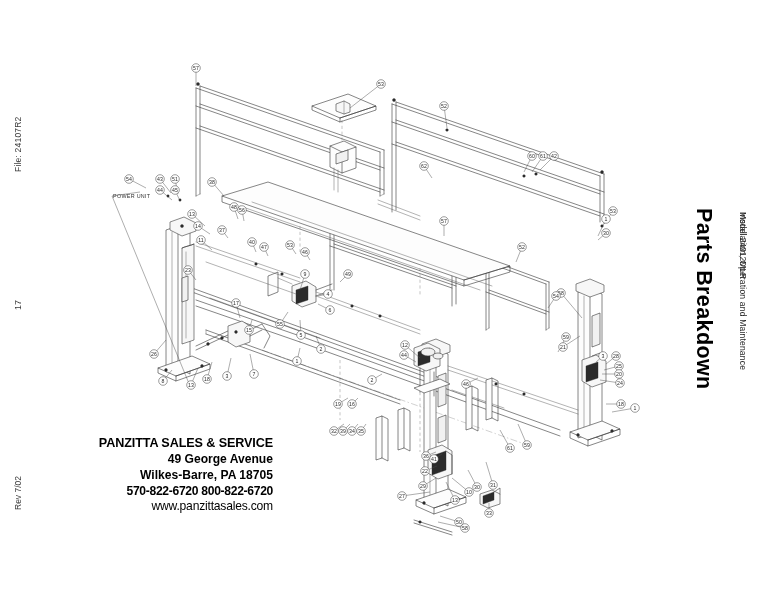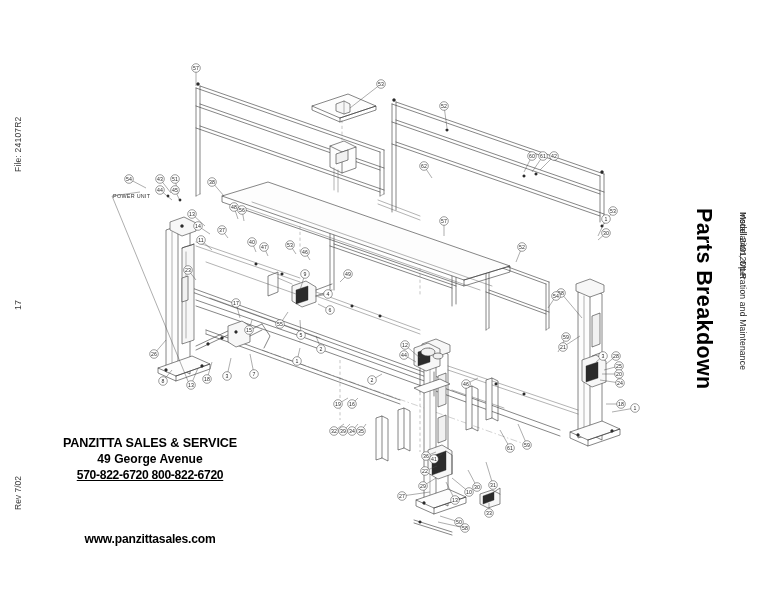--- a/index.html
+++ b/index.html
@@ -22,27 +22,27 @@
   #file-label{left:13px;top:172px;font-size:8.5px;color:#3a3a3a;letter-spacing:.2px;}
   #page-number{left:13px;top:310px;font-size:9px;color:#3a3a3a;}
   #rev-label{left:13px;top:510px;font-size:8.5px;color:#3a3a3a;}
 
   #manual-subtitle{left:748px;top:212px;font-size:8.5px;color:#2a2a2a;letter-spacing:.2px;}
   #model-label{left:748px;top:212px;font-size:8.5px;color:#2a2a2a;}
   #sheet-title{left:716px;top:208px;font-size:21.5px;font-weight:bold;letter-spacing:.4px;}
 
   
   #company-block{
-    position:absolute;left:40px;top:435px;width:220px;text-align:center;
+    position:absolute;left:53px;top:435px;width:220px;text-align:right;
     line-height:1.32;
   }
   #company-block .cname{font-size:12.6px;font-weight:bold;letter-spacing:-.1px;}
   #company-block .cline{font-size:12.1px;font-weight:bold;}
-  #company-block .cphones{font-size:12.1px;font-weight:bold;letter-spacing:-.3px;text-decoration:underline;}
-  #company-block .cweb{font-size:12.1px;font-weight:bold;letter-spacing:-.2px;margin-top:48px;}
+  #company-block .cphones{font-size:12.1px;font-weight:bold;letter-spacing:-.3px;}
+  #company-block .cweb{font-size:12.1px;font-weight:normal;letter-spacing:-.2px;}
 
   
   #drawing-area{position:absolute;left:0;top:0;width:776px;height:600px;}
   #drawing-svg{display:block;width:776px;height:600px;}
 
   .ln{fill:none;stroke:#3b3b3b;stroke-width:.62;stroke-linecap:round;stroke-linejoin:round;}
   .ln-t{fill:none;stroke:#555;stroke-width:.45;stroke-linecap:round;}
   .ln-h{fill:none;stroke:#777;stroke-width:.42;stroke-dasharray:3.2 2.6;}
   .ln-c{fill:none;stroke:#8a8a8a;stroke-width:.4;stroke-dasharray:7 2.4 1.4 2.4;}
   .leader{fill:none;stroke:#4a4a4a;stroke-width:.45;}
@@ -730,17 +730,18 @@
 
   <div class="vtext rot-cw" id="sheet-title">Parts Breakdown</div>
 
   <div class="vtext rot-cw" id="model-label">Model 24012MLR</div>
 
   <div class="vtext rot-cw" id="manual-subtitle">Installation, Operation and Maintenance</div>
 
   <div id="company-block">
     <div class="cname">PANZITTA SALES &amp; SERVICE</div>
     <div class="cline">49 George Avenue</div>
+    <div class="cline">Wilkes-Barre, PA 18705</div>
     <div class="cphones">570-822-6720    800-822-6720</div>
     <div class="cweb">www.panzittasales.com</div>
   </div>
 
 </div>
 
 </body></html>

